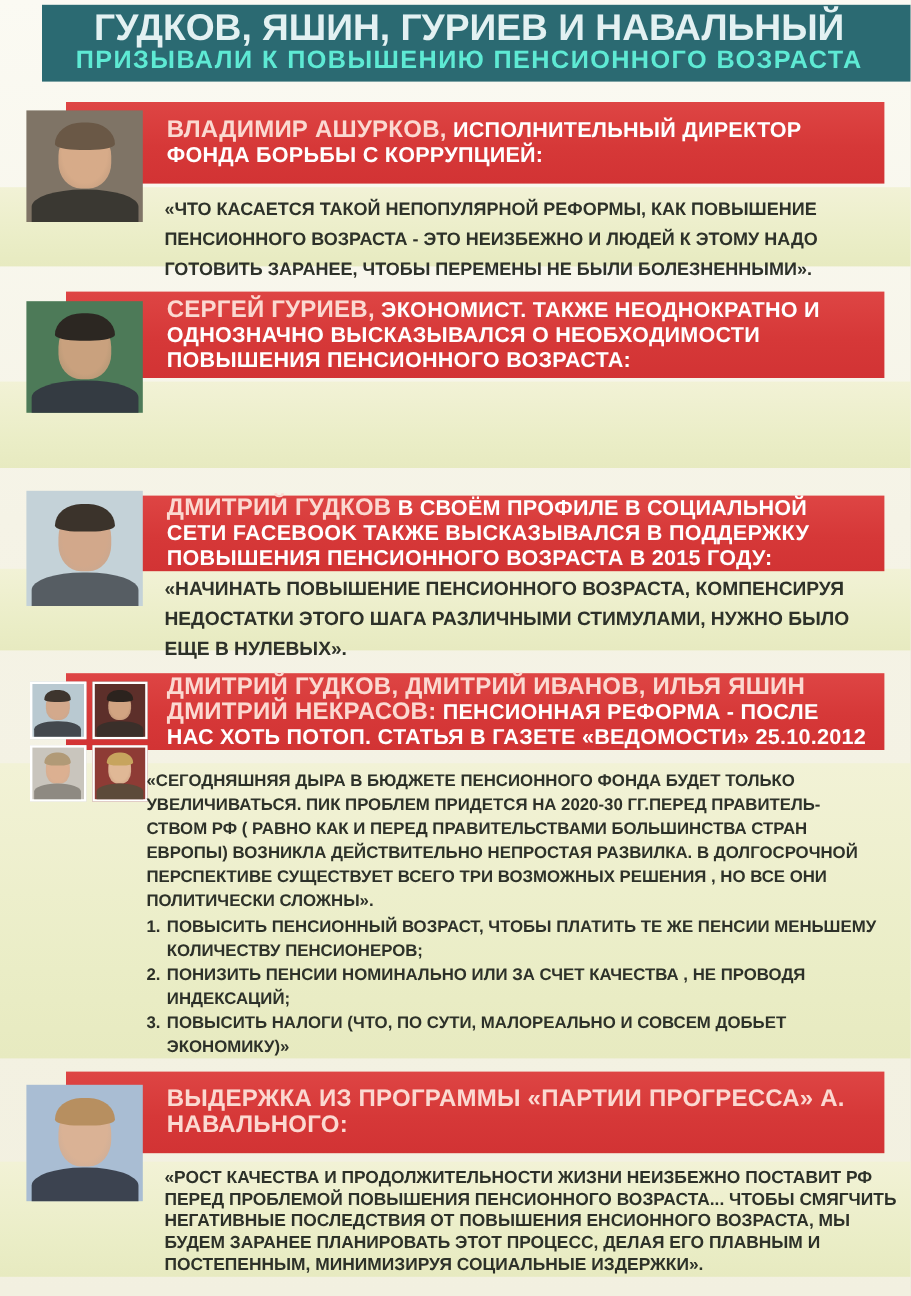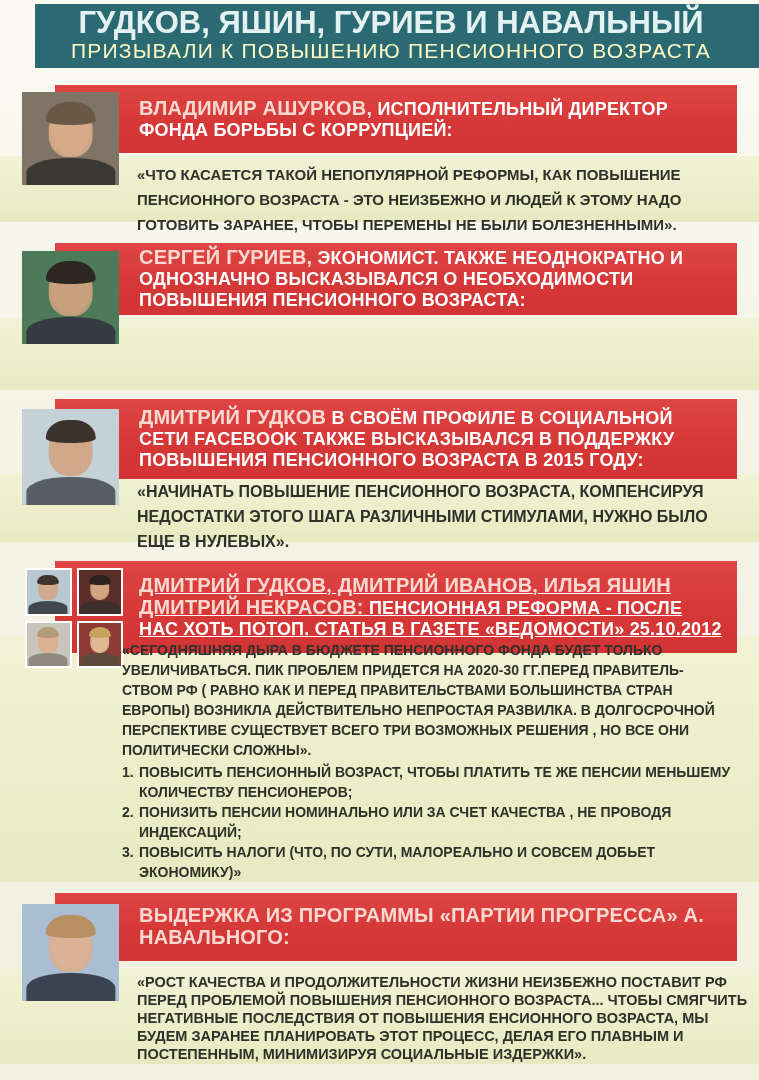--- a/index.html
+++ b/index.html
@@ -10,43 +10,43 @@
     -webkit-font-smoothing:antialiased;
   }
   
   .topbar{
     position:absolute;left:35px;top:4px;width:724px;height:64px;
     background:#2b6a72;color:#e3f1f2;text-align:center;
     display:flex;flex-direction:column;justify-content:flex-start;
     box-sizing:border-box;padding:2px 18px 0 6px;
   }
   .topbar .t1{font-size:31px;font-weight:bold;line-height:33px;letter-spacing:0;}
-  .topbar .t2{font-size:21px;font-weight:normal;line-height:24px;letter-spacing:1.2px;color:#fef9c3;}
+  .topbar .t2{font-size:21px;font-weight:bold;line-height:24px;letter-spacing:1.2px;color:#5eead4;}
   
   .band{position:absolute;left:0;width:759px;background:linear-gradient(180deg,#f2f2d6 0%,#eaedc6 70%,#e7eac0 100%);}
   .band.b1{top:156px;height:66px;}
   .band.b2{top:318px;height:72px;}
   .band.b3{top:474px;height:68px;}
   .band.b4{top:636px;height:246px;}
   .band.b5{top:968px;height:96px;}
   
   .banner{
     position:absolute;left:55px;width:682px;box-sizing:border-box;
     background:linear-gradient(180deg,#de4544 0%,#d63838 55%,#d23334 100%);
     color:#fff;font-weight:bold;
     display:flex;flex-direction:column;justify-content:center;
     padding:6px 12px 6px 84px;z-index:2;
   }
   .banner .bh{font-size:18px;line-height:21px;letter-spacing:0.2px;}
   .h-name{font-size:20px;color:#fbd9d1;}
   .h-rest{font-size:18px;color:#ffffff;}
   .banner.s1{top:85px;height:68px;}
   .banner.s2{top:243px;height:72px;}
-  .banner.s3{top:399px;height:80px;}
-  .banner.s4{top:561px;height:92px;text-decoration:underline;}
+  .banner.s3{top:413px;height:63px;}
+  .banner.s4{top:561px;height:64px;}
   .banner.s5{top:893px;height:68px;}
   
   .photo{position:absolute;overflow:hidden;z-index:3;background:var(--bg);}
   .photo .ph-head{position:absolute;left:50%;top:16%;width:46%;height:54%;transform:translateX(-50%);
     background:radial-gradient(ellipse at 50% 40%, var(--skin) 60%, color-mix(in srgb, var(--skin) 75%, #00000033)); 
     border-radius:46% 46% 42% 42%;}
   .photo .ph-hair{position:absolute;left:50%;top:11%;width:52%;height:24%;transform:translateX(-50%);
     background:var(--hair);border-radius:50% 50% 46% 46% / 90% 90% 25% 25%;}
   .photo .ph-body{position:absolute;left:50%;bottom:-3%;width:92%;height:32%;transform:translateX(-50%);
     background:var(--coat);border-radius:48% 48% 0 0;}

